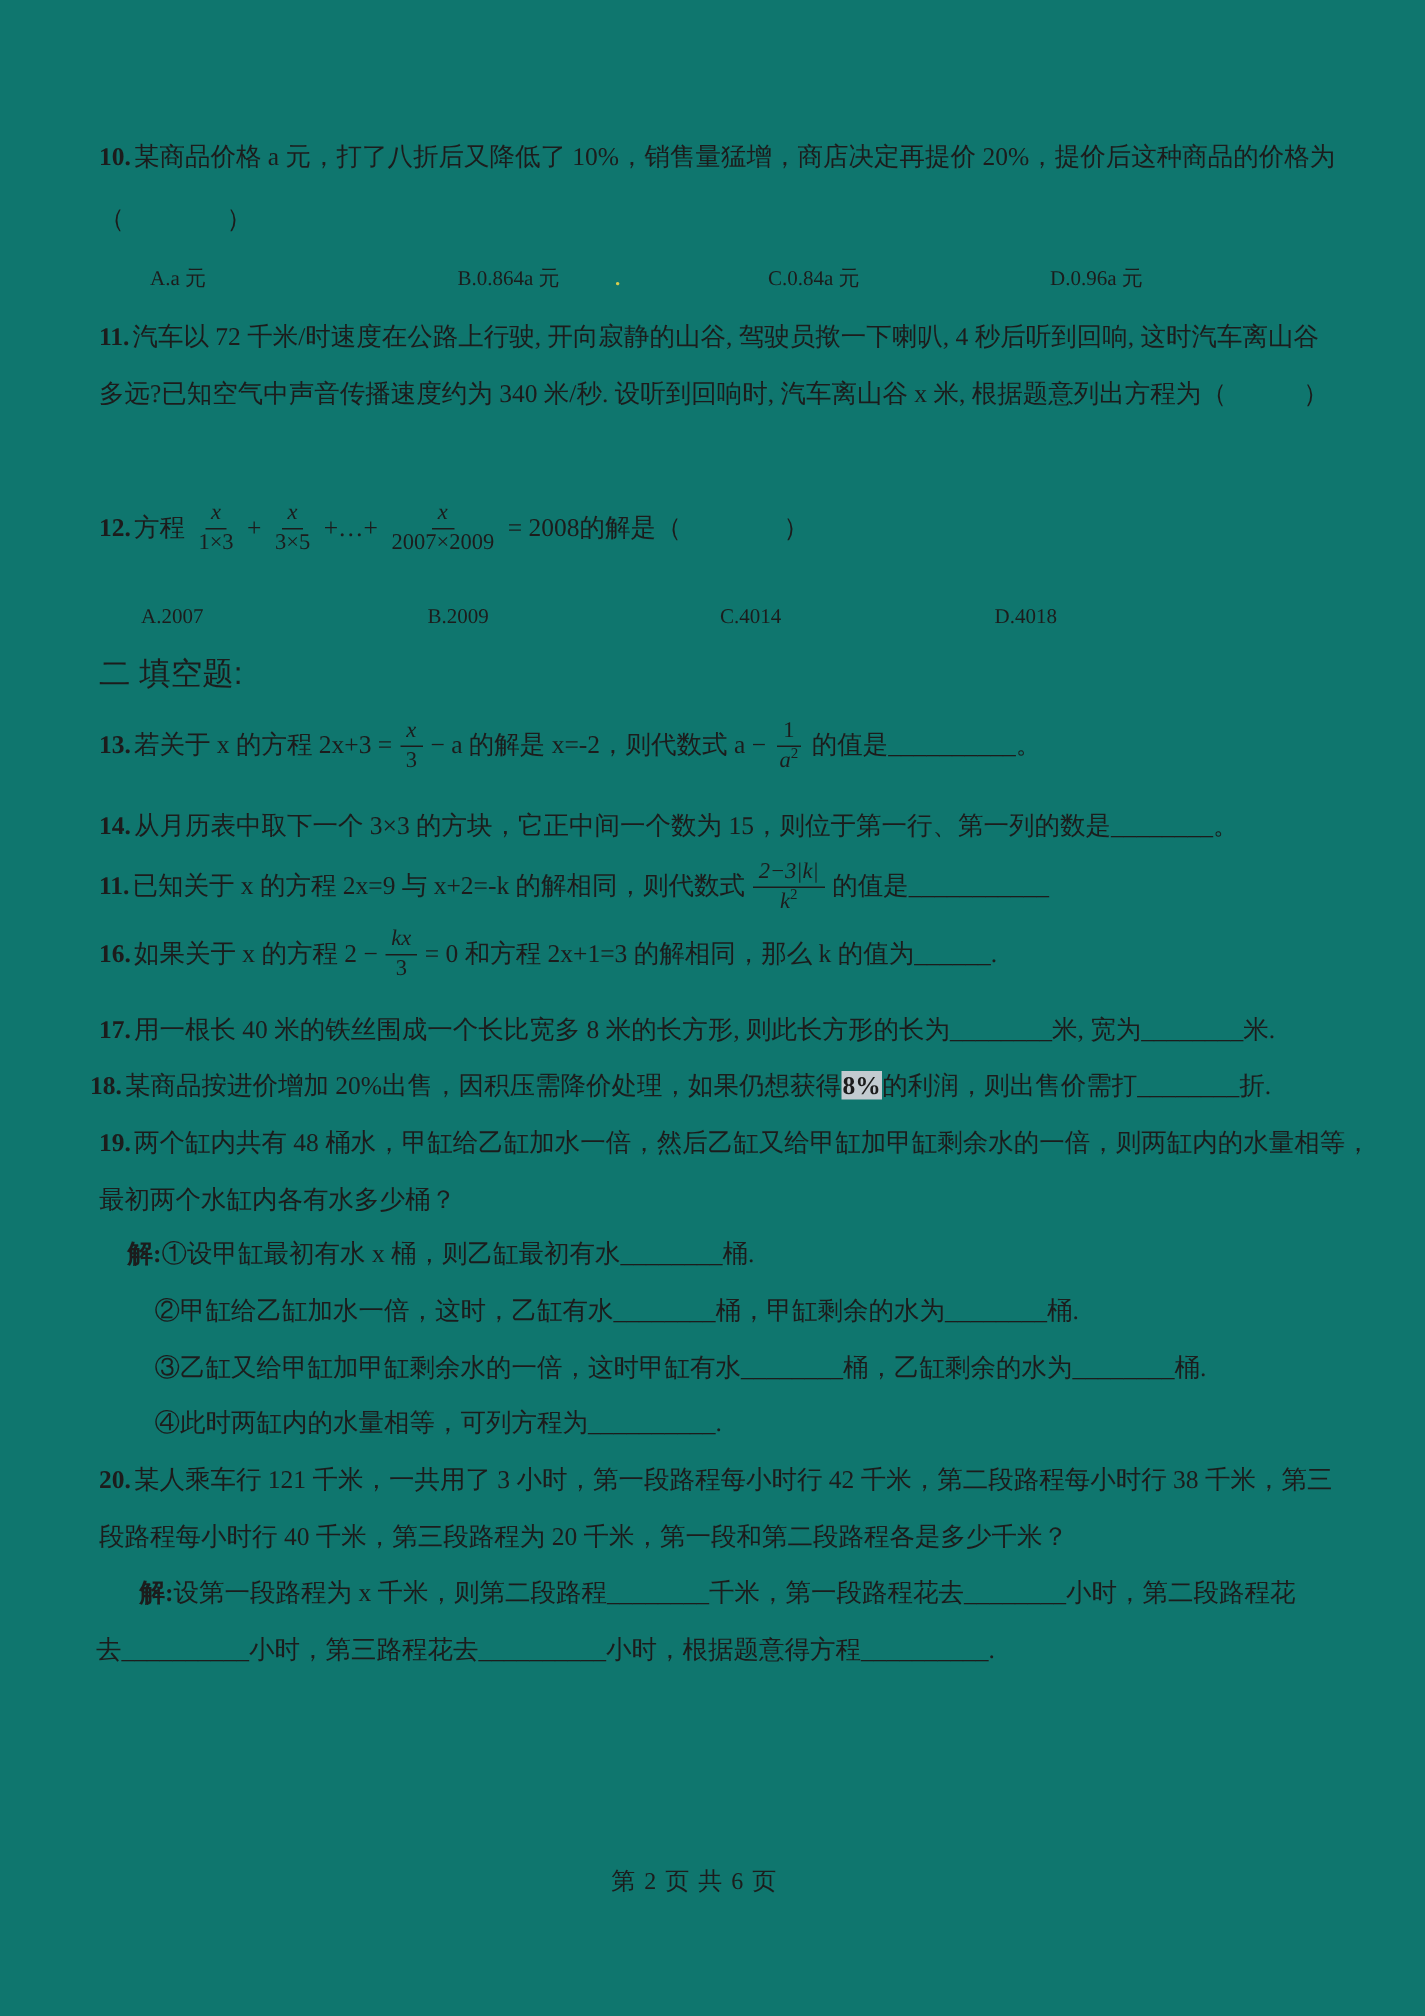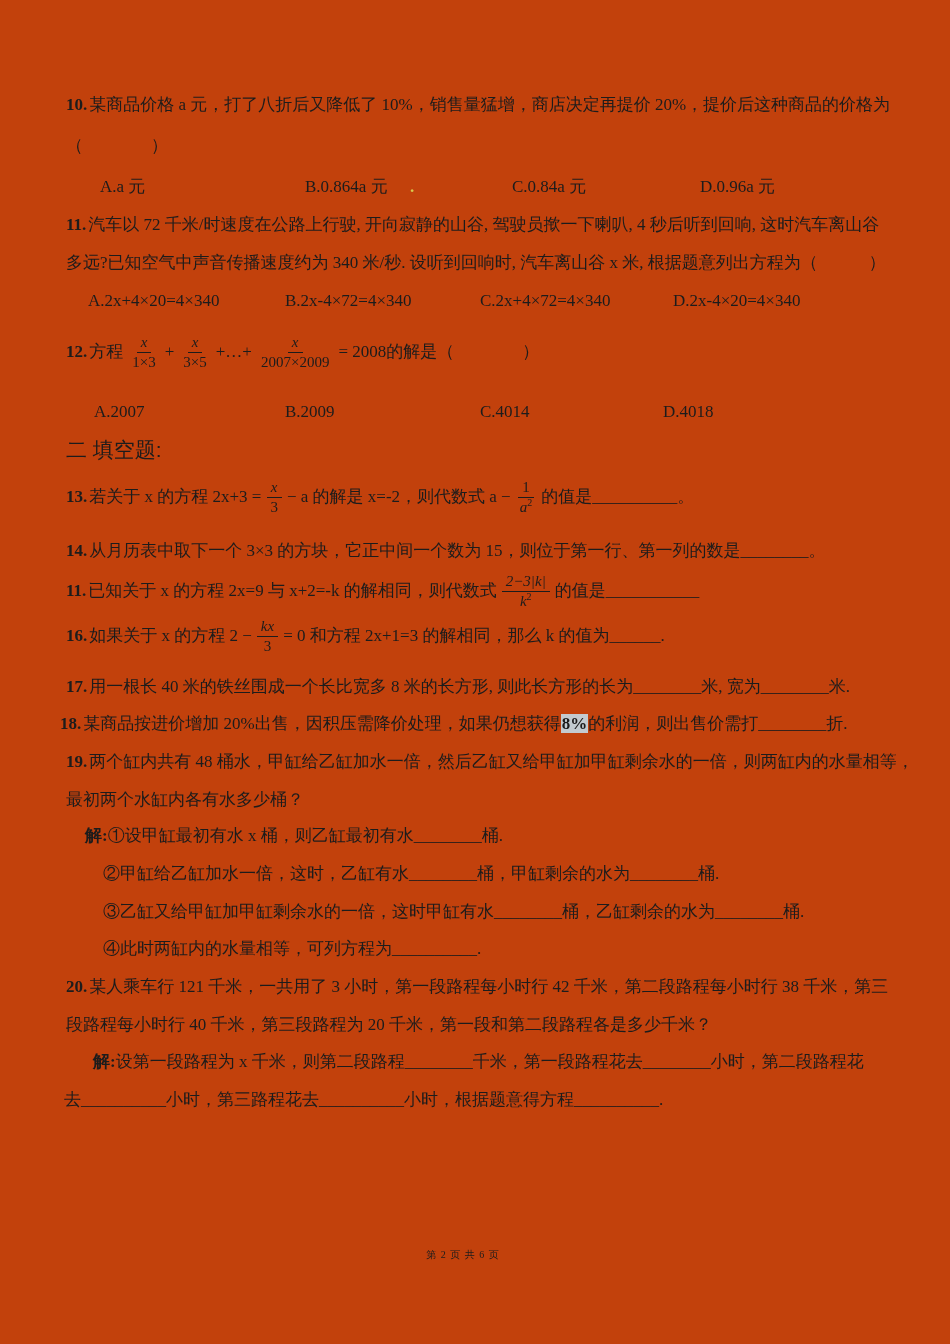--- a/index.html
+++ b/index.html
@@ -6,51 +6,51 @@
     --text:#1c1c1c;
     --hl-bg:#c3cbd0;
     --dot:#d8cc4e;
   }
   html,body{margin:0;padding:0;}
   body{
     width:950px;height:1344px;background:#ffffff;
     font-family:"Liberation Serif","DejaVu Serif",serif;
     color:var(--text);overflow:hidden;
   }
-  .page{position:relative;width:950px;height:1344px;background:#c2410c;}
+  .page{position:relative;width:950px;height:1344px;background:#0f766e;}
   .line{
     position:absolute;white-space:nowrap;
     font-size:17px;line-height:22px;
   }
   .qnum{font-weight:bold;padding-right:2px;}
   .bold{font-weight:bold;}
   .sec-header{
     position:absolute;white-space:nowrap;
     font-family:"Liberation Sans","DejaVu Sans",sans-serif;
     font-weight:normal;font-size:21px;line-height:24px;
   }
-  .optrow{position:absolute;height:22px;width:884px;font-size:17px;line-height:22px;}
+  .optrow{position:absolute;height:22px;width:884px;font-size:14px;line-height:22px;}
   .opt{position:absolute;top:0;white-space:nowrap;}
   .eqrow{
     position:absolute;display:flex;align-items:center;white-space:nowrap;
     font-size:17px;line-height:22px;justify-content:space-between;
   }
   .frac{
     display:inline-flex;flex-direction:column;align-items:center;
     margin:0 5px;font-size:15px;line-height:1.25;text-align:center;
   }
   .frac .num{padding:0 4px;border-bottom:1px solid var(--text);}
   .frac .den{padding:0 4px;}
   .it{font-style:italic;}
   sup{font-size:10px;line-height:1;}
   .hl{background:var(--hl-bg);font-weight:bold;padding:0 1px;}
   .dot{color:var(--dot);font-weight:bold;}
   .footer{
     position:absolute;left:0;width:926px;text-align:center;
-    font-size:10px;line-height:18px;letter-spacing:1px;
+    font-size:16px;line-height:18px;letter-spacing:1px;
   }
 </style>
 </head>
 <body>
 
 <div class="page">
 
   <div class="line" style="top:94px;left:66px">
     <span class="qnum">10.</span><span>某商品价格 a 元，打了八折后又降低了 10%，销售量猛增，商店决定再提价 20%，提价后这种商品的价格为</span>
   </div>
@@ -63,26 +63,20 @@
     <span class="opt dot" style="left:344px">.</span>
     <span class="opt" style="left:446px">C.0.84a 元</span>
     <span class="opt" style="left:634px">D.0.96a 元</span>
   </div>
 
   <div class="line" style="top:214px;left:66px">
     <span class="qnum">11.</span><span>汽车以 72 千米/时速度在公路上行驶, 开向寂静的山谷, 驾驶员揿一下喇叭, 4 秒后听到回响, 这时汽车离山谷</span>
   </div>
   <div class="line" style="top:252px;left:66px">
     <span>多远?已知空气中声音传播速度约为 340 米/秒. 设听到回响时, 汽车离山谷 x 米, 根据题意列出方程为（　　　）</span>
-  </div>
-  <div class="optrow" style="top:290px;left:66px">
-    <span class="opt" style="left:22px">A.2x+4×20=4×340</span>
-    <span class="opt" style="left:219px">B.2x-4×72=4×340</span>
-    <span class="opt" style="left:414px">C.2x+4×72=4×340</span>
-    <span class="opt" style="left:607px">D.2x-4×20=4×340</span>
   </div>
 
   <div class="eqrow" style="top:327px;left:66px;height:50px">
     <span class="qnum">12.</span>
     <span>方程</span>
     <span class="frac">
       <span class="num it">x</span>
       <span class="den">1×3</span>
     </span>
     <span>+</span>

